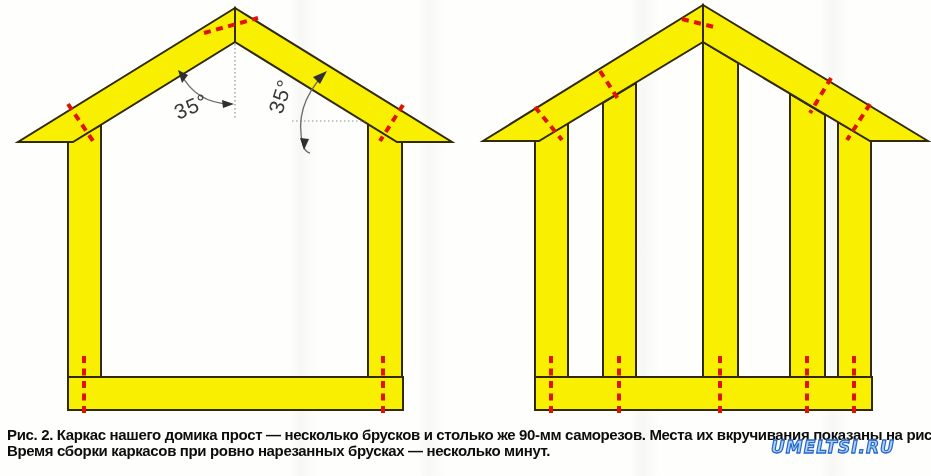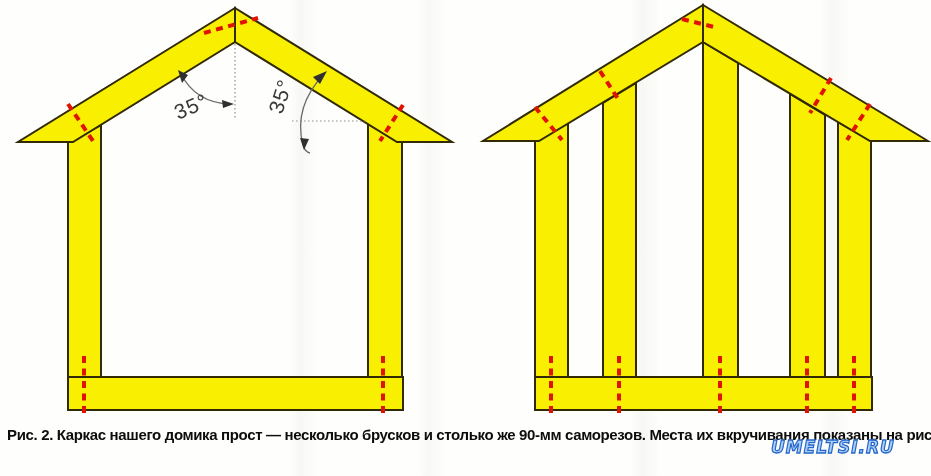--- a/index.html
+++ b/index.html
@@ -103,16 +103,17 @@
       <line x1="551" y1="356" x2="551" y2="413"></line>
       <line x1="619" y1="356" x2="619" y2="413"></line>
       <line x1="720" y1="356" x2="720" y2="413"></line>
       <line x1="807" y1="356" x2="807" y2="413"></line>
       <line x1="854" y1="356" x2="854" y2="413"></line>
     </g>
   </svg>
 
   <div class="caption">
     <div class="line">Рис. 2. Каркас нашего домика прост — несколько брусков и столько же 90-мм саморезов. Места их вкручивания показаны на рисунке.</div>
+    <div class="line">Время сборки каркасов при ровно нарезанных брусках — несколько минут.</div>
   </div>
 
   <span class="watermark">UMELTSI.RU</span>
 </div>
 
 </body></html>

